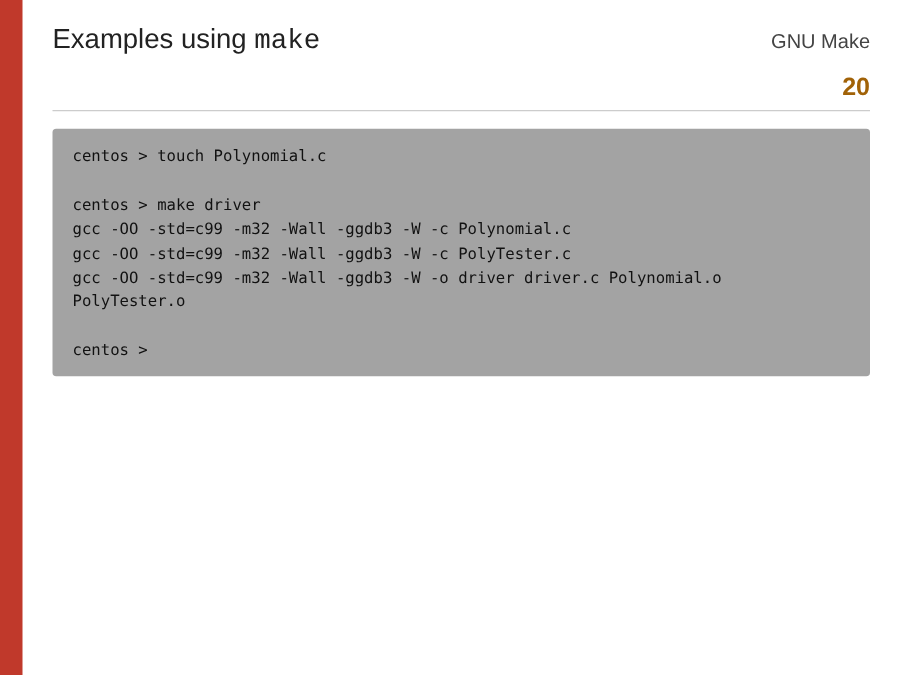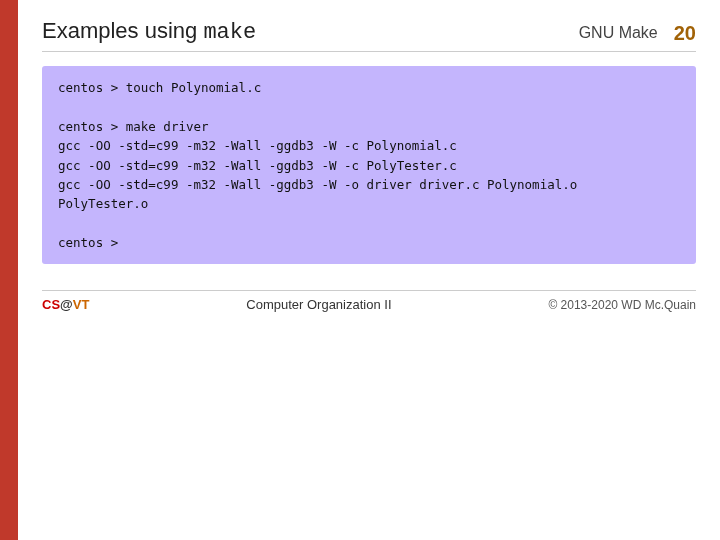--- a/index.html
+++ b/index.html
@@ -45,22 +45,23 @@
     }
 
     .title-make {
       font-family: 'Courier New', monospace;
       font-size: 22px;
       color: #222;
     }
 
     .header-right {
       display: flex;
-      align-items: center;
+      align-items: flex-end;
       gap: 16px;
+      flex-direction: column;
     }
 
     .gnu-make-label {
       font-size: 16px;
       color: #444;
     }
 
     .slide-number {
       font-size: 20px;
       color: #a16207;
@@ -73,21 +74,21 @@
       margin-bottom: 12px;
     }
 
     .subtitle code {
       font-family: 'Courier New', monospace;
       font-size: 15px;
       background: none;
     }
 
     .code-block {
-      background: #c4b5fd;
+      background: #a3a3a3;
       border-radius: 3px;
       padding: 12px 16px;
       margin-bottom: 16px;
       font-family: 'Courier New', monospace;
       font-size: 12.5px;
       line-height: 1.55;
       color: #111;
     }
 
     .code-block pre {
@@ -162,21 +163,14 @@
 <span>centos &gt; make driver</span>
 <span>gcc -OO -std=c99 -m32 -Wall -ggdb3 -W -c Polynomial.c</span>
 <span>gcc -OO -std=c99 -m32 -Wall -ggdb3 -W -c PolyTester.c</span>
 <span>gcc -OO -std=c99 -m32 -Wall -ggdb3 -W -o driver driver.c Polynomial.o</span>
 <span>PolyTester.o</span>
 <span></span>
 <span>centos &gt;</span></pre>
   </div>
 
 
-  <div class="footer">
-    <div class="footer-left">
-      <span class="cs">CS</span><span class="at">@</span><span class="vt">VT</span>
-    </div>
-    <div class="footer-center">Computer Organization II</div>
-    <div class="footer-right">© 2013-2020 WD Mc.Quain</div>
-  </div>
 
 </div>
 
 </body></html>

